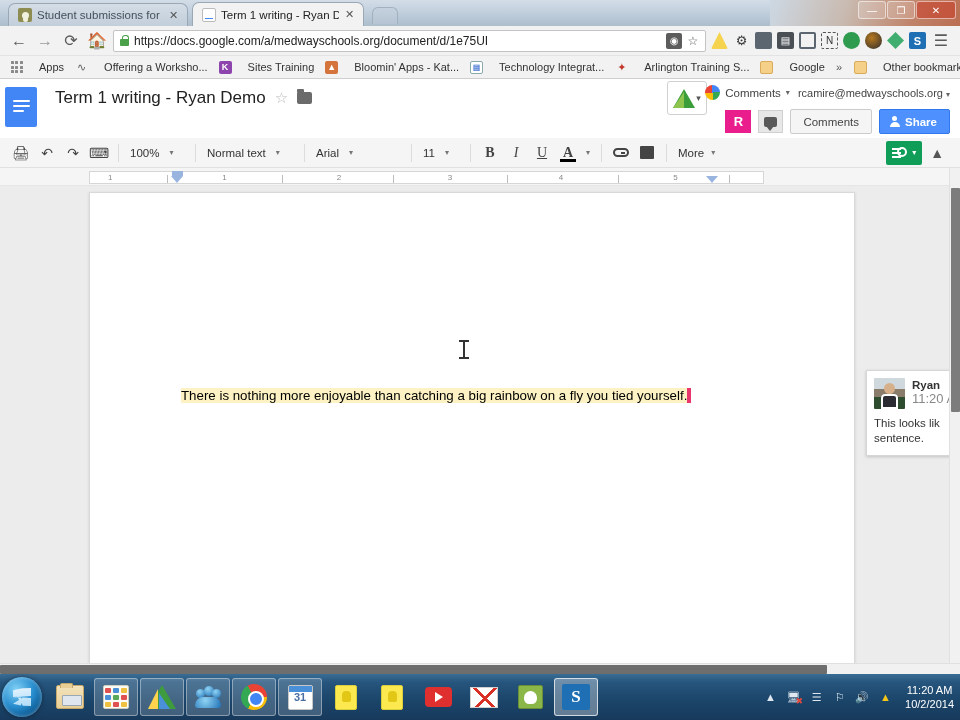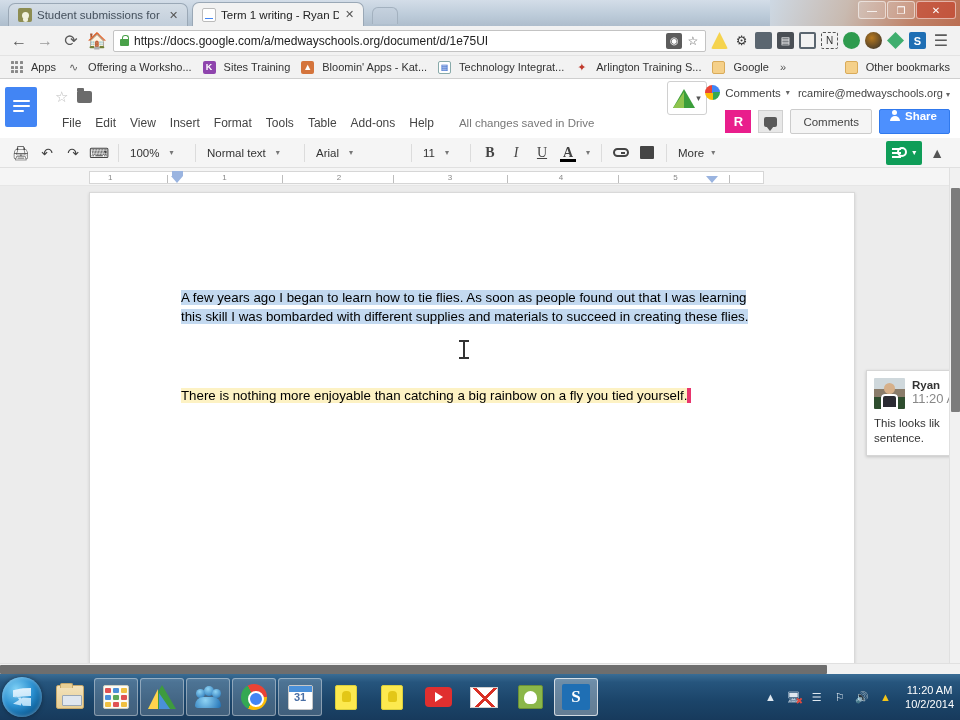--- a/index.html
+++ b/index.html
@@ -100,21 +100,21 @@
   .ext-icons { display: flex; align-items: center; gap: 5px; flex: 0 0 auto; padding-right: 2px; }
   .ext { width: 17px; height: 17px; border-radius: 2px; display:flex;align-items:center;justify-content:center;
     font-size: 10px; color: #fff; }
 
   
   .bookmarks {
     position: absolute; left: 0; top: 56px; width: 960px; height: 23px;
     background: #f2f2f2; border-bottom: 1px solid #cfcfcf;
     display: flex; align-items: center; padding: 0 5px; gap: 1px;
   }
-  .bm { display: flex; align-items: center; gap: 8px; padding: 2px 5px; font-size: 11px; color: #333;
+  .bm { display: flex; align-items: center; gap: 16px; padding: 2px 5px; font-size: 11px; color: #333;
     white-space: nowrap; border-radius: 2px; }
   .bm .bmicon { width: 13px; height: 13px; flex: 0 0 13px; display:flex;align-items:center;justify-content:center;
     font-size: 9px; border-radius: 2px; color: #fff; }
   .bm-folder .bmicon { background: #f5d089; border: 1px solid #d9ab5a; border-radius: 2px; }
   .bookmarks .spacer { flex: 1 1 auto; }
   .apps-grid { width: 12px; height: 12px; display: grid; grid-template-columns: repeat(3,3px);
     grid-template-rows: repeat(3,3px); gap: 1.5px; }
   .apps-grid i { background: #8a8a8a; border-radius: .5px; display:block; }
 
   
@@ -158,21 +158,21 @@
   .header-right-bottom { position: absolute; right: 10px; top: 30px; display: flex; align-items: center; gap: 7px; }
   .user-chip { width: 26px; height: 23px; background: #e91e8c; color: #fff; font-size: 13px;
     display: flex; align-items: center; justify-content: center; font-weight: bold; }
   .comment-ico-btn { width: 25px; height: 23px; background: #e8e8e8; border: 1px solid #d0d0d0;
     display: flex; align-items: center; justify-content: center; }
   .speech { width: 13px; height: 10px; background: #5a5a5a; border-radius: 2px; position: relative; }
   .speech::after{content:"";position:absolute;left:2px;bottom:-4px;border-left:4px solid transparent;border-right:4px solid transparent;border-top:5px solid #5a5a5a;}
   .btn-comments { height: 25px; padding: 0 12px; background: #f5f5f5; border: 1px solid #ccc; border-radius: 2px;
     font-size: 11.5px; color: #444; display: flex; align-items: center; }
   .btn-share { height: 25px; padding: 0 12px 0 9px; background: #4d90fe; border: 1px solid #3079ed; border-radius: 2px;
-    font-size: 11.5px; color: #fff; display: flex; gap: 5px; font-weight: bold; }
+    font-size: 11.5px; color: #fff; display: flex; align-items: center; gap: 5px; font-weight: bold; }
   .person-ico { width: 11px; height: 11px; position: relative; }
   .person-ico::before{content:"";position:absolute;left:3px;top:0;width:5px;height:5px;border-radius:50%;background:#fff;}
   .person-ico::after{content:"";position:absolute;left:0.5px;top:6px;width:10px;height:5px;border-radius:5px 5px 0 0;background:#fff;}
 
   
   .docs-toolbar {
     position: absolute; left: 0; top: 138px; width: 960px; height: 30px;
     background: #f5f5f5; border-bottom: 1px solid #e0e0e0;
     display: flex; align-items: center; padding: 0 8px;
   }
@@ -468,36 +468,25 @@
   <div class="docs-header">
     <div class="docs-logo">
       <span class="lines">
           <i></i>
           <i></i>
           <i></i>
         </span>
     </div>
 
     <div class="doc-title-row">
+      <span class="doc-title">Term 1 writing - Ryan Demo</span>
       <span class="star">☆</span>
       <span class="folder-ico"></span>
     </div>
 
-    <div class="menubar">
-      <span class="mi">File</span>
-      <span class="mi">Edit</span>
-      <span class="mi">View</span>
-      <span class="mi">Insert</span>
-      <span class="mi">Format</span>
-      <span class="mi">Tools</span>
-      <span class="mi">Table</span>
-      <span class="mi">Add-ons</span>
-      <span class="mi">Help</span>
-      <span class="saved-text">All changes saved in Drive</span>
-    </div>
 
     <div class="drive-badge">
       <span class="drive-tri"></span>
       <span style="font-size:9px;color:#555;">▾</span>
     </div>
 
     <div class="header-right-top">
       <span class="training-chip">
         <span class="training-orb"></span>
         <span>Comments</span>
@@ -601,23 +590,20 @@
         <span class="ruler-tick major" style="left:95%;"></span>
       </div>
       <div class="indent-top" style="left:12.2%;top:-1px;"></div>
       <div class="indent-marker" style="left:12%;top:4px;"></div>
       <div class="indent-marker" style="left:91.5%;top:4px;"></div>
     </div>
   </div>
 
   <div class="canvas">
     <div class="page">
-      <p class="para p1">
-        <span class="hl">A few years ago I began to learn how to tie flies. As soon as people found out that I was learning this skill I was bombarded with different supplies and materials to succeed in creating these flies.</span>
-      </p>
       <p class="para p2">
         <span class="hl">There is nothing more enjoyable than catching a big rainbow on a fly you tied yourself.</span><span class="caret-mark"></span>
       </p>
     </div>
   </div>
   <div class="text-cursor"></div>
 
   <div class="comment-card">
     <div class="cc-head">
       <span class="cc-avatar"></span>

